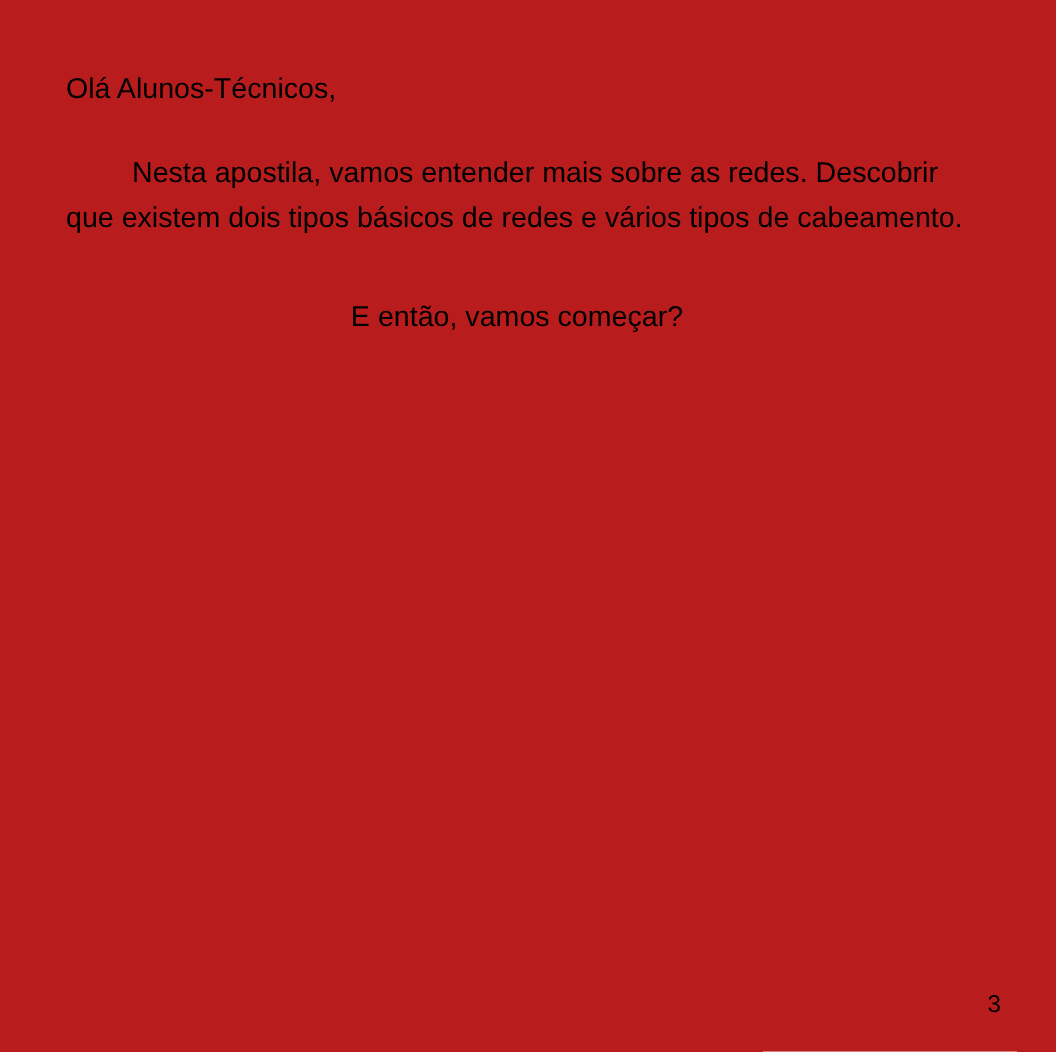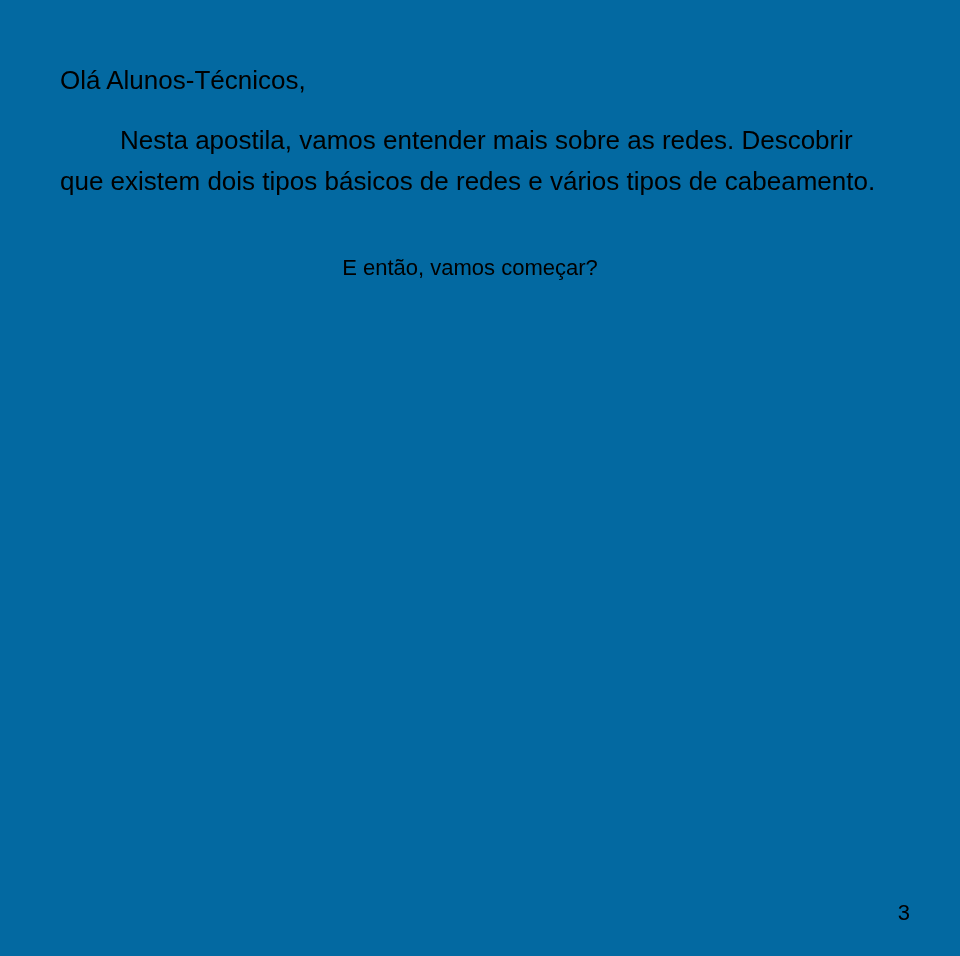--- a/index.html
+++ b/index.html
@@ -13,48 +13,48 @@
       height: 956px;
       background-color: #ffffff;
       font-family: Arial, sans-serif;
       position: relative;
       overflow: hidden;
     }
 
     .page-container {
       width: 960px;
       height: 956px;
-      background: #0369a1;
+      background: #b91c1c;
       position: relative;
       padding: 60px 80px 60px 60px;
     }
 
     .content-area {
       max-width: 860px;
       font-size: 26px;
       line-height: 1.55;
       color: #000000;
     }
 
     .paragraph {
       margin-bottom: 0;
     }
 
     .paragraph-indent {
       text-indent: 60px;
     }
 
     .paragraph-gap {
-      margin-top: 20px;
+      margin-top: 36px;
     }
 
     .call-to-action {
       margin-top: 50px;
       text-align: center;
-      font-size: 22px;
+      font-size: 26px;
     }
 
     .page-number {
       position: absolute;
       bottom: 30px;
       right: 50px;
       font-size: 22px;
       color: #000000;
     }
   </style>

